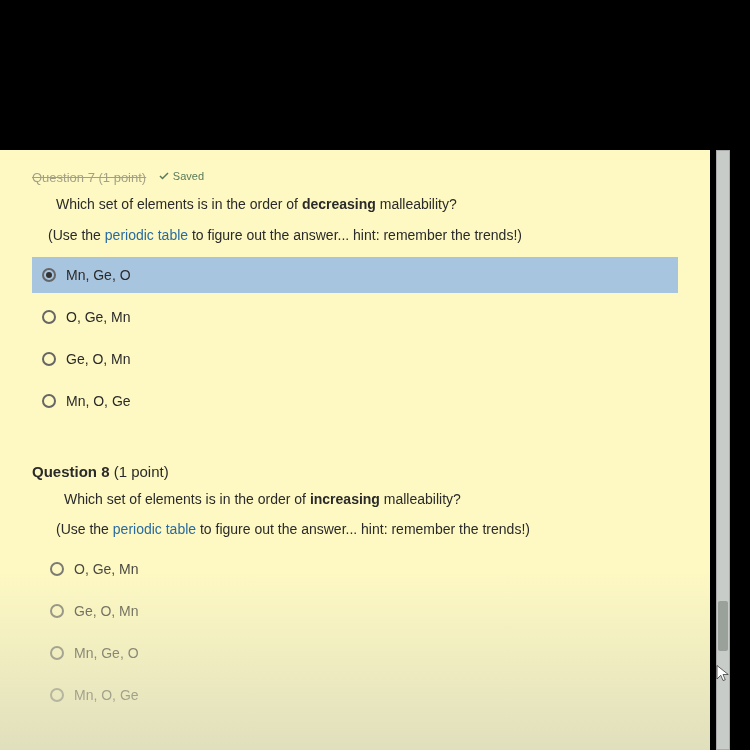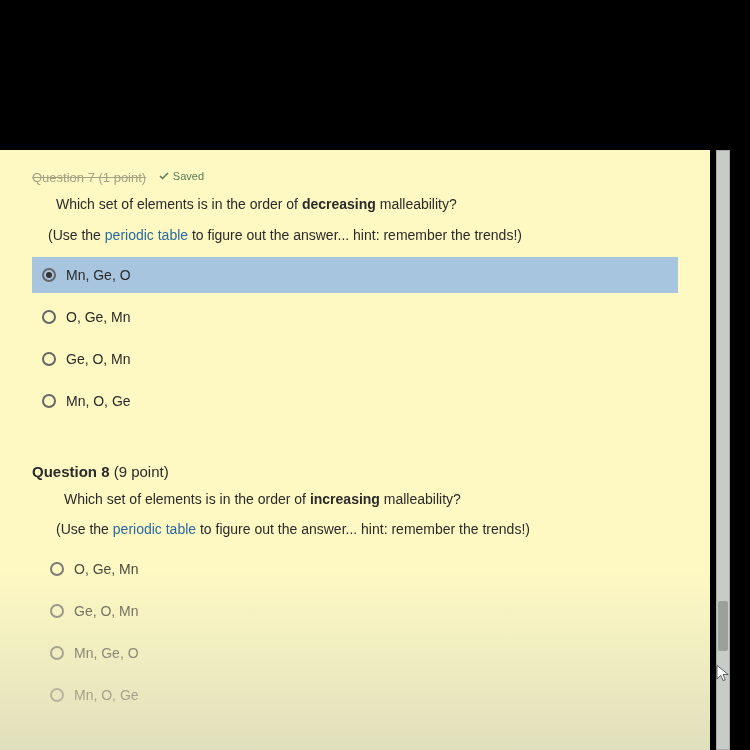--- a/index.html
+++ b/index.html
@@ -177,21 +177,21 @@
       <span class="radio"></span>
       <span>Ge, O, Mn</span>
     </div>
     <div class="option">
       <span class="radio"></span>
       <span>Mn, O, Ge</span>
     </div>
   </div>
 
   <div class="question-8-header">
-    <span class="bold">Question 8</span><span> (9 point)</span>
+    <span class="bold">Question 8</span><span> (1 point)</span>
   </div>
 
   <div class="q8-block">
     <div class="question-text">
       <span>Which set of elements is in the order of </span><span class="bold">increasing</span><span> malleability?</span>
     </div>
 
     <div class="question-hint">
       <span>(Use the </span><span class="link">periodic table</span><span> to figure out the answer... hint: remember the trends!)</span>
     </div>

